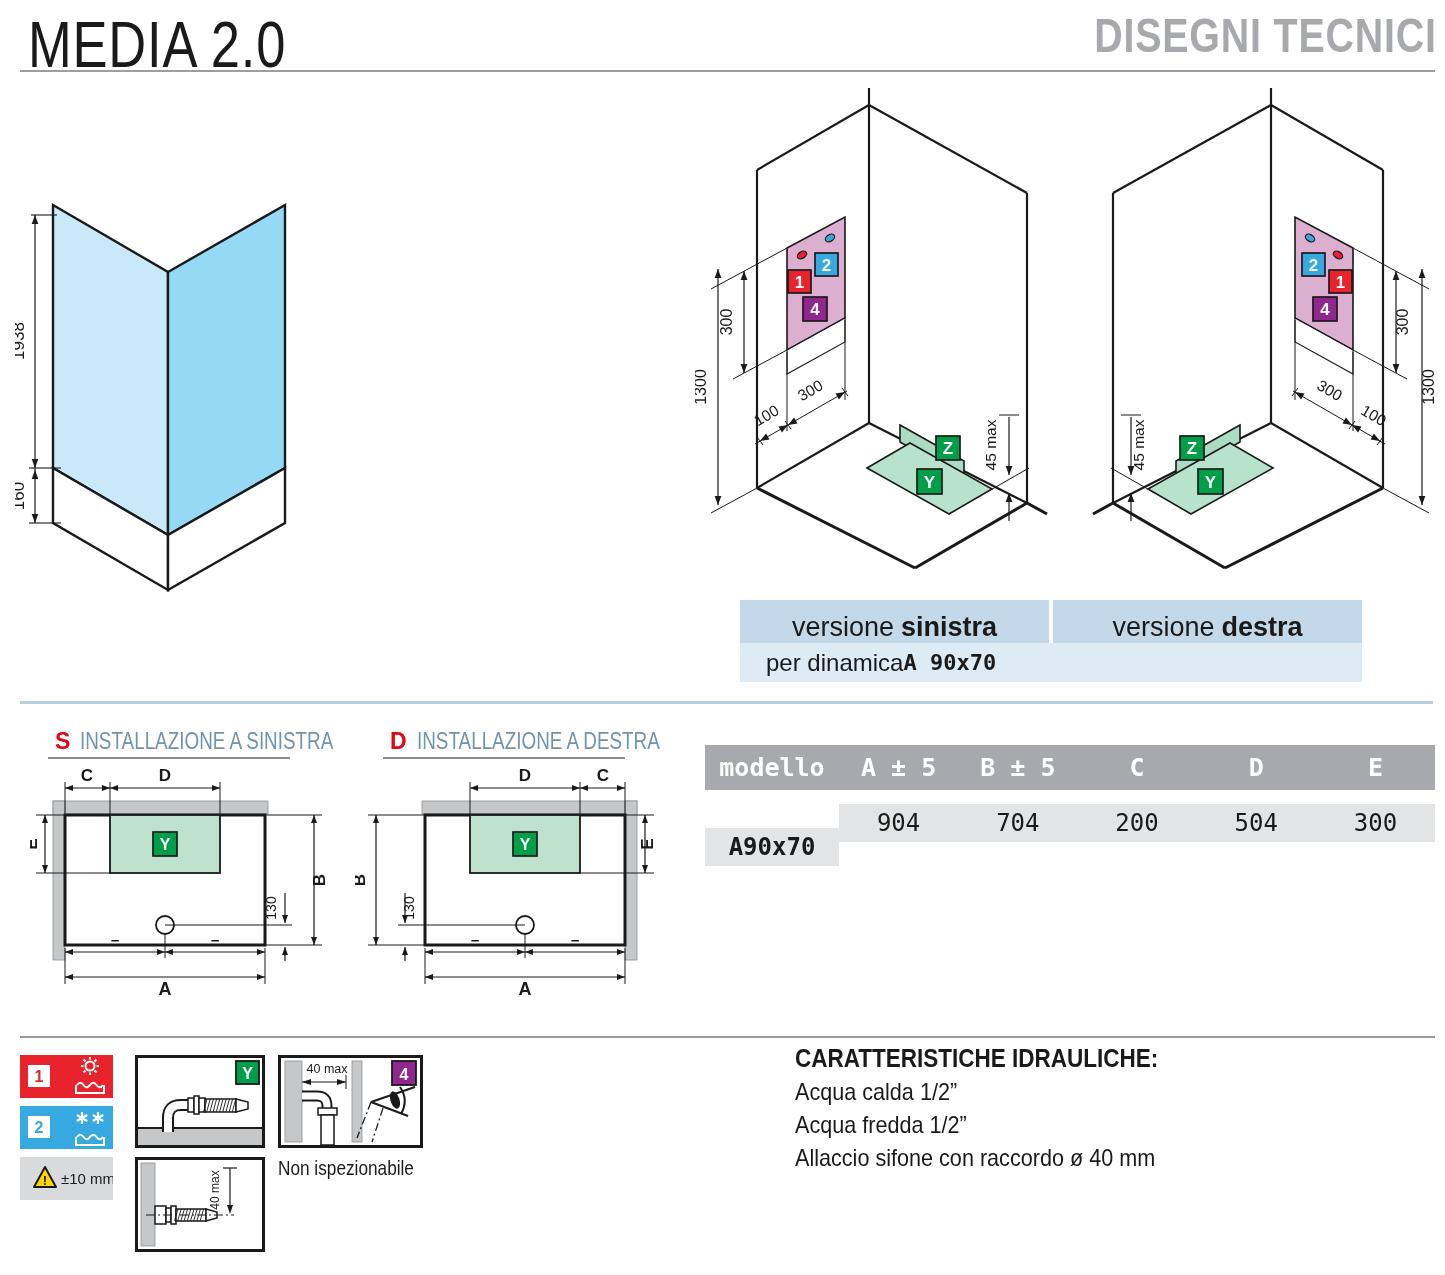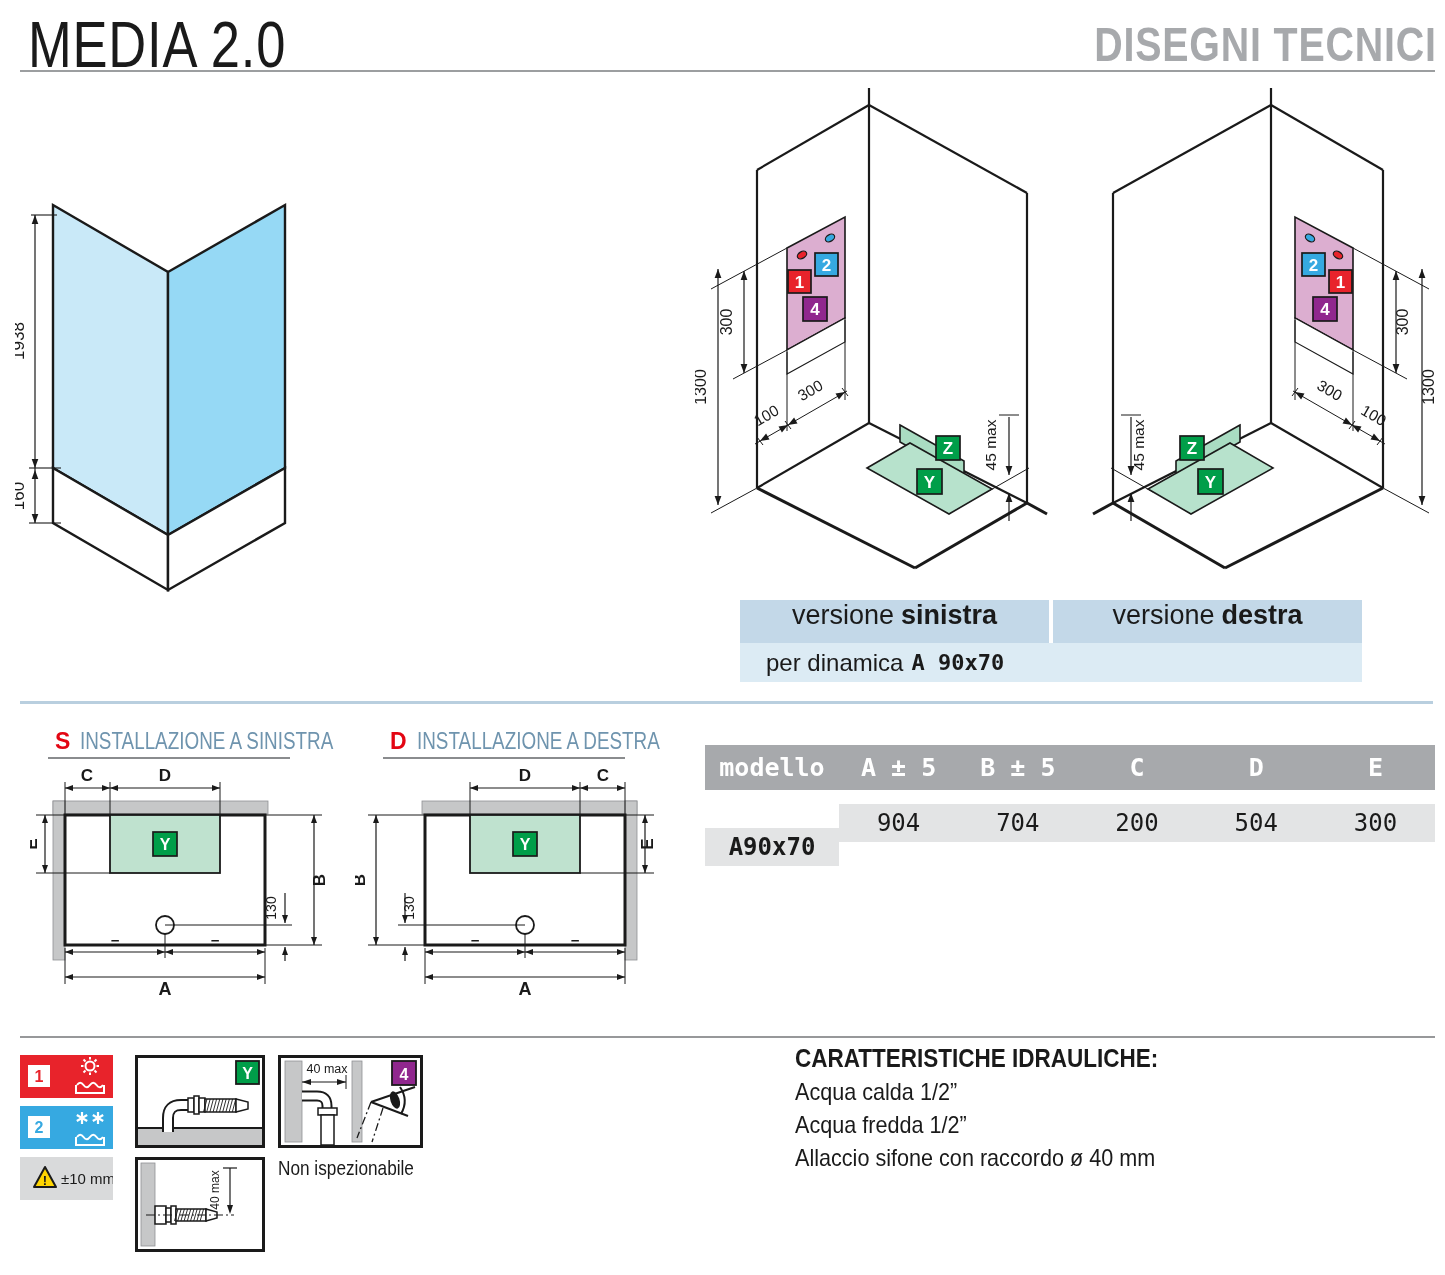--- a/index.html
+++ b/index.html
@@ -1,29 +1,29 @@
 <!DOCTYPE html>
 <html><head>
 <meta charset="utf-8">
 <style>
   html,body{margin:0;padding:0;background:#fff;}
   body{width:1445px;height:1275px;position:relative;font-family:"Liberation Sans",sans-serif;color:#1a1a1a;overflow:hidden;}
   .abs{position:absolute;}
   .cond{display:inline-block;transform:scaleX(.82);transform-origin:left center;white-space:nowrap;}
   .condr{display:inline-block;transform:scaleX(.82);transform-origin:right center;white-space:nowrap;}
   #product-title{left:28px;top:8px;font-size:64px;font-weight:400;letter-spacing:1px;}
-  #page-title{right:8px;top:8px;font-size:48px;font-weight:700;color:#a7a9ac;text-align:right;letter-spacing:1px;margin-top:9px;}
+  #page-title{right:8px;top:8px;font-size:48px;font-weight:700;color:#a7a9ac;text-align:right;letter-spacing:1px;}
   .rule{position:absolute;background:#9c9ea0;}
   #rule-top{left:20px;top:70px;width:1415px;height:2px;}
   #rule-mid{left:20px;top:701px;width:1413px;height:3px;background:#b9cfdf;}
   #rule-bot{left:20px;top:1036px;width:1415px;height:2px;background:#97989a;}
-  .cap-bar{position:absolute;top:600px;width:309px;height:43px;background:#c3d8e8;display:flex;align-items:flex-start;justify-content:center;font-size:27px;}
+  .cap-bar{position:absolute;top:600px;width:309px;height:43px;background:#c3d8e8;display:flex;align-items:flex-end;justify-content:center;font-size:27px;}
   .cap-bar b{margin-left:7px;}
   #models-band{left:740px;top:643px;width:622px;height:39px;background:#dcebf4;display:flex;align-items:center;font-size:24px;padding-left:26px;box-sizing:border-box;}
-  #models-band b{margin-left:8px;font-family:"DejaVu Sans Mono",monospace;font-size:22px;}
+  #models-band b{font-family:"DejaVu Sans Mono",monospace;font-size:22px;}
   .inst-head{position:absolute;top:728px;font-size:23px;display:flex;gap:10px;align-items:baseline;}
   .inst-tag{color:#e30613;font-weight:700;}
   .inst-title{color:#6f94ae;}
   .inst-rule{position:absolute;top:757px;width:242px;height:2px;background:#8a8c8e;}
   #spec-table{left:705px;top:745px;width:730px;}
   .trow{display:flex;}
   .trow.head .cell{background:#a7a9ac;color:#fff;height:45px;font-weight:700;font-size:25px;font-family:"DejaVu Sans Mono",monospace;}
   .trow.data{margin-top:14px;}
   .trow.data .cell{background:#e3e4e5;height:38px;font-size:24px;font-family:"DejaVu Sans Mono",monospace;}
   .cell{display:flex;align-items:center;justify-content:center;}

